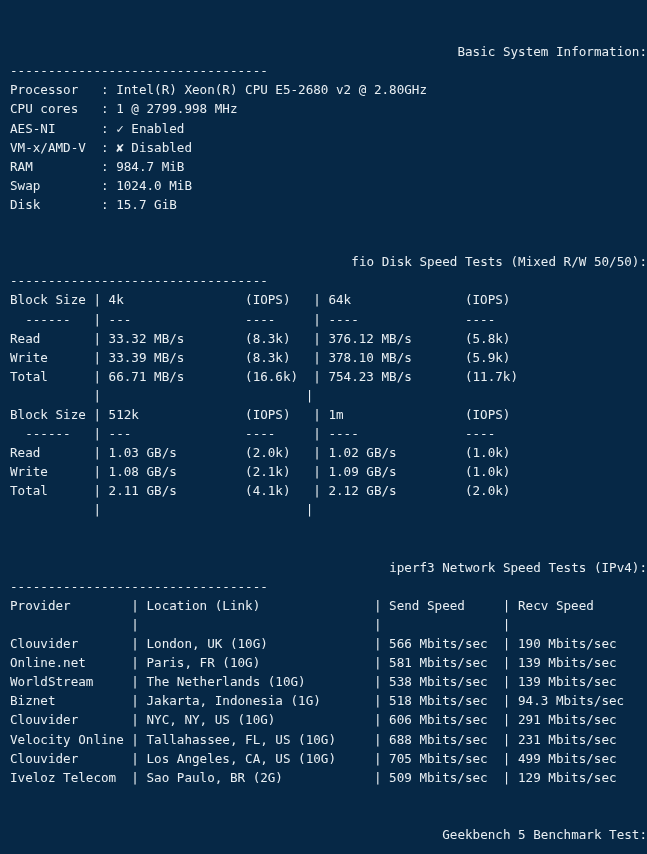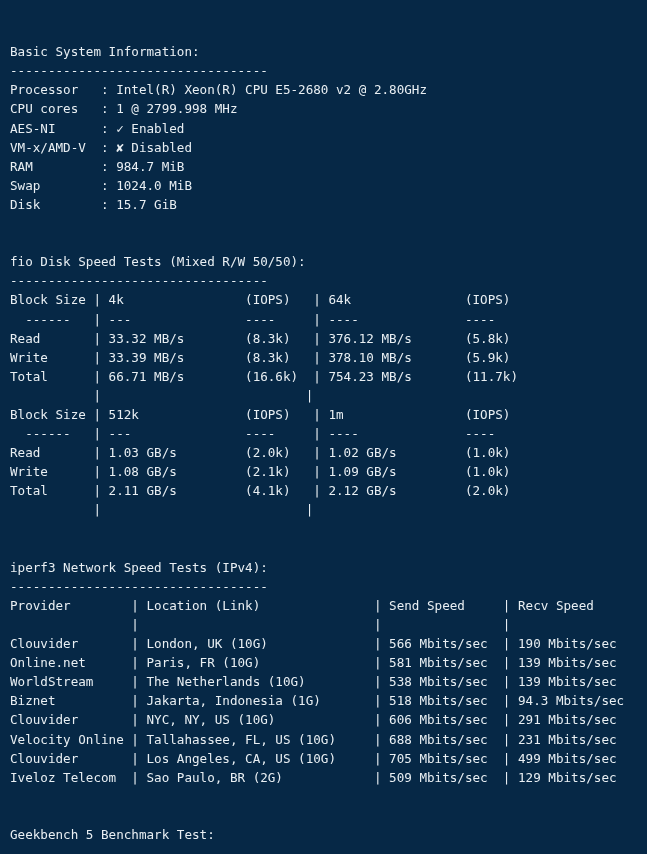--- a/index.html
+++ b/index.html
@@ -30,21 +30,21 @@
   }
   .line {
     white-space: pre;
     min-height: 19.1px;
     display: block;
   }
   .blank {
     display: block;
     height: 19.1px;
   }
-  .sect-title { color: #e9eff3; }
+  .sect-title { color: #e9eff3; text-align: right; }
   .rule { color: #e9eff3; }
 </style>
 </head>
 <body>
 
 <div id="terminal">
   <div id="render-root"><div class="line sect-title">Basic System Information:</div><div class="line rule">----------------------------------</div><div class="line">Processor   : Intel(R) Xeon(R) CPU E5-2680 v2 @ 2.80GHz</div><div class="line">CPU cores   : 1 @ 2799.998 MHz</div><div class="line">AES-NI      : ✓ Enabled</div><div class="line">VM-x/AMD-V  : ✘ Disabled</div><div class="line">RAM         : 984.7 MiB</div><div class="line">Swap        : 1024.0 MiB</div><div class="line">Disk        : 15.7 GiB</div><div class="blank"></div><div class="blank"></div><div class="line sect-title">fio Disk Speed Tests (Mixed R/W 50/50):</div><div class="line rule">----------------------------------</div><div class="line">Block Size | 4k                (IOPS)   | 64k               (IOPS)   </div><div class="line">  ------   | ---               ----     | ----              ----     </div><div class="line">Read       | 33.32 MB/s        (8.3k)   | 376.12 MB/s       (5.8k)   </div><div class="line">Write      | 33.39 MB/s        (8.3k)   | 378.10 MB/s       (5.9k)   </div><div class="line">Total      | 66.71 MB/s        (16.6k)  | 754.23 MB/s       (11.7k)  </div><div class="line">           |                           |</div><div class="line">Block Size | 512k              (IOPS)   | 1m                (IOPS)   </div><div class="line">  ------   | ---               ----     | ----              ----     </div><div class="line">Read       | 1.03 GB/s         (2.0k)   | 1.02 GB/s         (1.0k)   </div><div class="line">Write      | 1.08 GB/s         (2.1k)   | 1.09 GB/s         (1.0k)   </div><div class="line">Total      | 2.11 GB/s         (4.1k)   | 2.12 GB/s         (2.0k)   </div><div class="line">           |                           |</div><div class="blank"></div><div class="blank"></div><div class="line sect-title">iperf3 Network Speed Tests (IPv4):</div><div class="line rule">----------------------------------</div><div class="line">Provider        | Location (Link)               | Send Speed     | Recv Speed</div><div class="line">                |                               |                |</div><div class="line">Clouvider       | London, UK (10G)              | 566 Mbits/sec  | 190 Mbits/sec</div><div class="line">Online.net      | Paris, FR (10G)               | 581 Mbits/sec  | 139 Mbits/sec</div><div class="line">WorldStream     | The Netherlands (10G)         | 538 Mbits/sec  | 139 Mbits/sec</div><div class="line">Biznet          | Jakarta, Indonesia (1G)       | 518 Mbits/sec  | 94.3 Mbits/sec</div><div class="line">Clouvider       | NYC, NY, US (10G)             | 606 Mbits/sec  | 291 Mbits/sec</div><div class="line">Velocity Online | Tallahassee, FL, US (10G)     | 688 Mbits/sec  | 231 Mbits/sec</div><div class="line">Clouvider       | Los Angeles, CA, US (10G)     | 705 Mbits/sec  | 499 Mbits/sec</div><div class="line">Iveloz Telecom  | Sao Paulo, BR (2G)            | 509 Mbits/sec  | 129 Mbits/sec</div><div class="blank"></div><div class="blank"></div><div class="line sect-title">Geekbench 5 Benchmark Test:</div><div class="line rule">----------------------------------</div></div>
 </div>
 
 </body></html>

